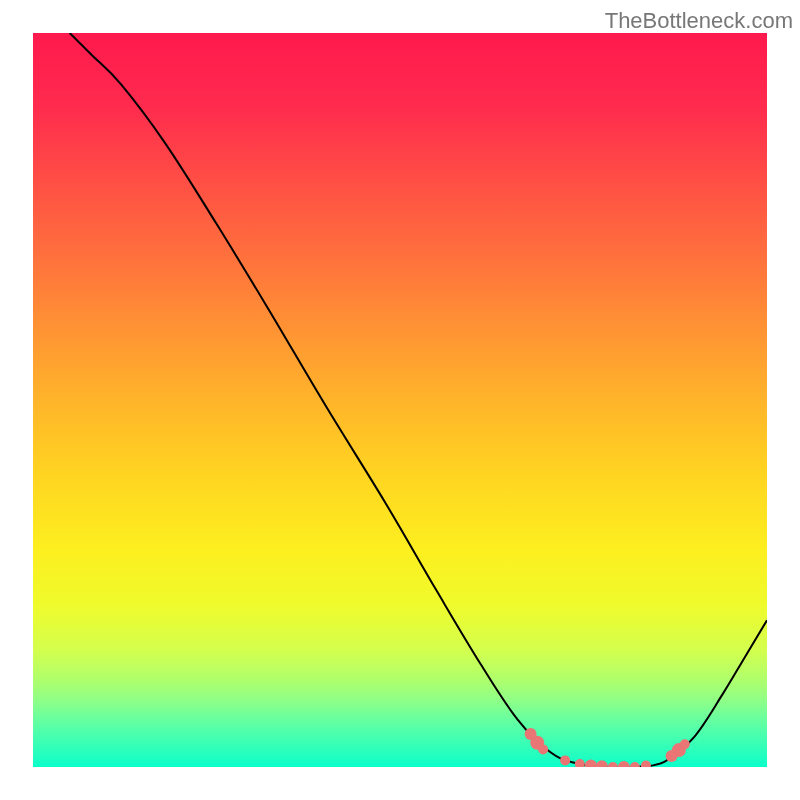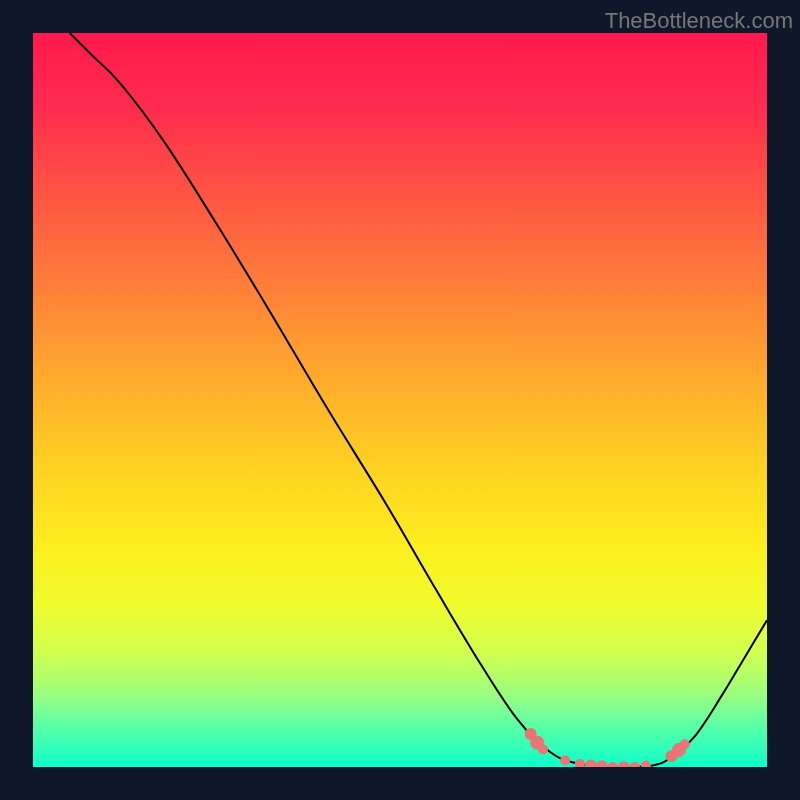--- a/index.html
+++ b/index.html
@@ -1,16 +1,16 @@
 <!DOCTYPE html>
 <html><head>
 <meta charset="utf-8">
 <style>
   body{margin:0;background:#000;display:flex;align-items:center;justify-content:center;height:100vh;}
-  .wrap{position:relative;width:800px;height:800px;background:#0f172a;}
+  .wrap{position:relative;width:800px;height:800px;background:#ffffff;}
   .plot{position:absolute;left:33px;top:33px;width:734px;height:734px;
         background:linear-gradient(to bottom,
           #ff1a4d 0%, #ff2b4e 10%, #ff4e45 20%, #ff6f3d 30%,
           #ff9234 40%, #ffb42a 50%, #ffd421 60%, #fdee1f 70%,
           #effb2c 78%, #d4ff4d 84%, #b0ff6b 88%, #8eff88 91%,
           #6fff9b 93%, #52ffaa 95%, #36ffb7 97%, #1affc3 99%,
           #0affcc 100%);}
   .watermark{position:absolute;right:7px;top:8px;font:400 22px Arial,Helvetica,sans-serif;
              color:#777;letter-spacing:0px;}
   svg{position:absolute;left:33px;top:33px;width:734px;height:734px;}

